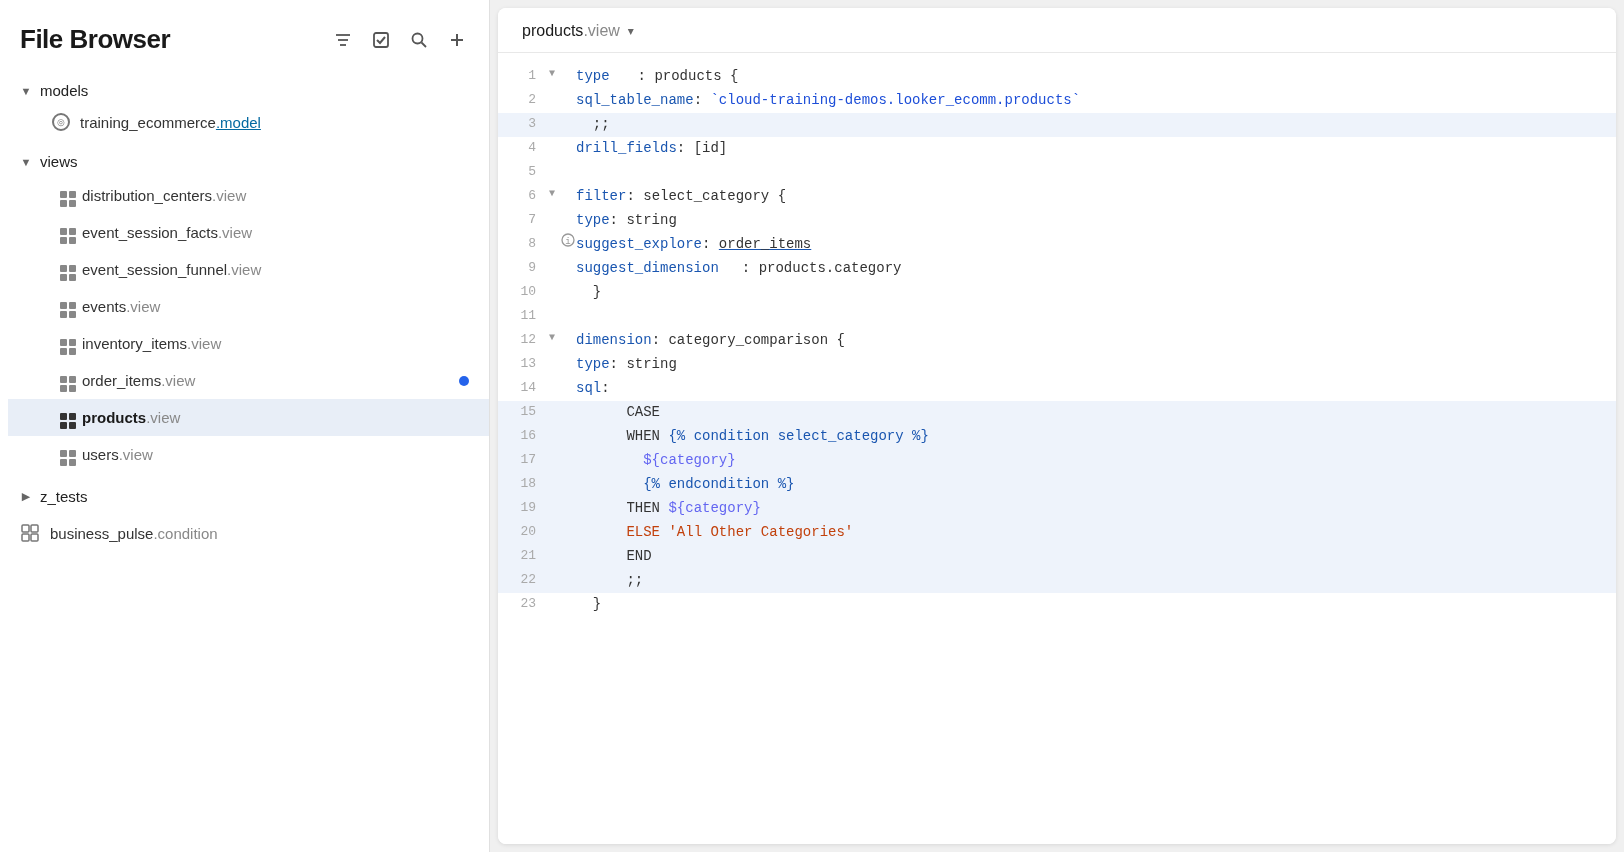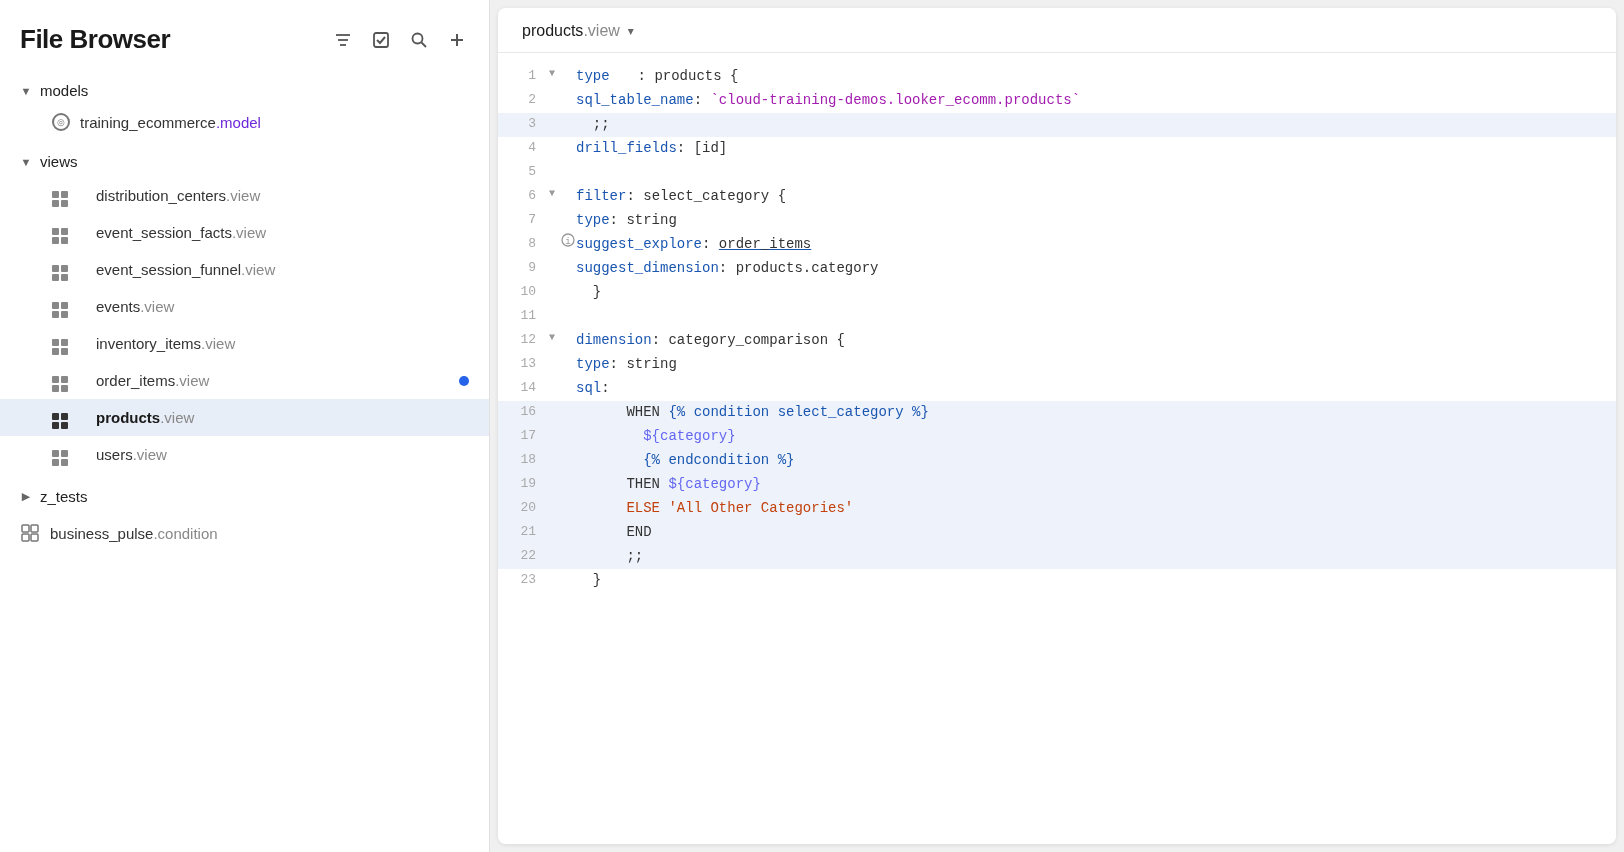--- a/index.html
+++ b/index.html
@@ -76,26 +76,27 @@
       justify-content: center;
       color: #666;
       font-size: 11px;
     }
 
     .tree-children { padding-left: 0; }
 
     .tree-item {
       display: flex;
       align-items: center;
-      gap: 28px;
+      gap: 6px;
       padding: 7px 20px 7px 52px;
       cursor: pointer;
       font-size: 15px;
       color: #333;
       position: relative;
+      margin-left: 8px;
     }
 
     .tree-item.active {
       background: #e8eef7;
       font-weight: 700;
     }
 
     .tree-item .item-icon {
       color: #777;
       font-size: 16px;
@@ -303,21 +304,21 @@
 
   <div class="tree-section">
     <div class="tree-group-header">
       <span class="chevron">▼</span>
       <span>models</span>
     </div>
     <div class="tree-children">
       <div class="model-item">
         <div class="model-icon">◎</div>
         <span>
-          <span>training_ecommerce</span><span style="color:#6d28d9; font-weight:400;">.model</span>
+          <span>training_ecommerce</span><span style="color:#0369a1; font-weight:400;text-decoration:underline;">.model</span>
         </span>
       </div>
     </div>
   </div>
 
   <div class="tree-section">
     <div class="tree-group-header">
       <span class="chevron">▼</span>
       <span>views</span>
     </div>
@@ -458,21 +459,21 @@
   <div class="code-line">
         <span class="line-number">1</span>
         <span class="collapse-arrow" style="color: rgb(153, 153, 153);">▼</span>
         <span class="info-icon"></span>
         <span class="line-content"><span style="color: rgb(26, 86, 176);">type</span><span style="color: rgb(51, 51, 51); margin-left: 28px;">: products {</span></span>
       </div>
       <div class="code-line">
         <span class="line-number">2</span>
         <span class="collapse-arrow"></span>
         <span class="info-icon"></span>
-        <span class="line-content"><span style="color: rgb(26, 86, 176);">sql_table_name</span><span style="color: rgb(51, 51, 51);">: </span><span style="color: #a21caf; text-align: center;">`cloud-training-demos.looker_ecomm.products`</span></span>
+        <span class="line-content"><span style="color: rgb(26, 86, 176);">sql_table_name</span><span style="color: rgb(51, 51, 51);">: </span><span style="color: #1d4ed8; text-align: center;">`cloud-training-demos.looker_ecomm.products`</span></span>
       </div>
       <div class="code-line line-highlight">
         <span class="line-number">3</span>
         <span class="collapse-arrow"></span>
         <span class="info-icon"></span>
         <span class="line-content"><span style="color: rgb(51, 51, 51);">  ;;</span></span>
       </div>
       <div class="code-line">
         <span class="line-number">4</span>
         <span class="collapse-arrow"></span>
@@ -505,21 +506,21 @@
             <circle cx="7" cy="7" r="6" stroke="#999" stroke-width="1.3"></circle>
             <text x="7" y="11" text-anchor="middle" font-size="9" fill="#999">i</text>
           </svg>
         </span>
         <span class="line-content"><span style="color: rgb(26, 86, 176);">suggest_explore</span><span style="color: rgb(51, 51, 51);">: </span><span style="color: rgb(51, 51, 51); text-decoration: underline rgb(26, 86, 176);">order_items</span></span>
       </div>
       <div class="code-line">
         <span class="line-number">9</span>
         <span class="collapse-arrow"></span>
         <span class="info-icon"></span>
-        <span class="line-content"><span style="color: rgb(26, 86, 176);">suggest_dimension</span><span style="color: rgb(51, 51, 51);">: products.category</span></span>
+        <span class="line-content"><span style="color: rgb(26, 86, 176);">suggest_dimension</span><span style="color: rgb(51, 51, 51); margin-left: 23px;">: products.category</span></span>
       </div>
       <div class="code-line">
         <span class="line-number">10</span>
         <span class="collapse-arrow"></span>
         <span class="info-icon"></span>
         <span class="line-content"><span style="color: rgb(51, 51, 51);">  }</span></span>
       </div>
       <div class="code-line">
         <span class="line-number">11</span>
         <span class="collapse-arrow"></span>
@@ -538,20 +539,26 @@
         <span class="info-icon"></span>
         <span class="line-content"><span style="color: rgb(26, 86, 176);">type</span><span style="color: rgb(51, 51, 51);">: string</span></span>
       </div>
       <div class="code-line">
         <span class="line-number">14</span>
         <span class="collapse-arrow"></span>
         <span class="info-icon"></span>
         <span class="line-content"><span style="color: rgb(26, 86, 176);">sql</span><span style="color: rgb(51, 51, 51);">:</span></span>
       </div>
       <div class="code-line line-highlight">
+        <span class="line-number">15</span>
+        <span class="collapse-arrow"></span>
+        <span class="info-icon"></span>
+        <span class="line-content"><span style="color: rgb(51, 51, 51);">      CASE</span></span>
+      </div>
+      <div class="code-line line-highlight">
         <span class="line-number">16</span>
         <span class="collapse-arrow"></span>
         <span class="info-icon"></span>
         <span class="line-content"><span style="color: rgb(51, 51, 51);">      WHEN </span><span style="color: rgb(26, 86, 176);">{% condition select_category %}</span></span>
       </div>
       <div class="code-line line-highlight">
         <span class="line-number">17</span>
         <span class="collapse-arrow"></span>
         <span class="info-icon"></span>
         <span class="line-content"><span style="color: rgb(99, 102, 241);">        ${category}</span></span>

